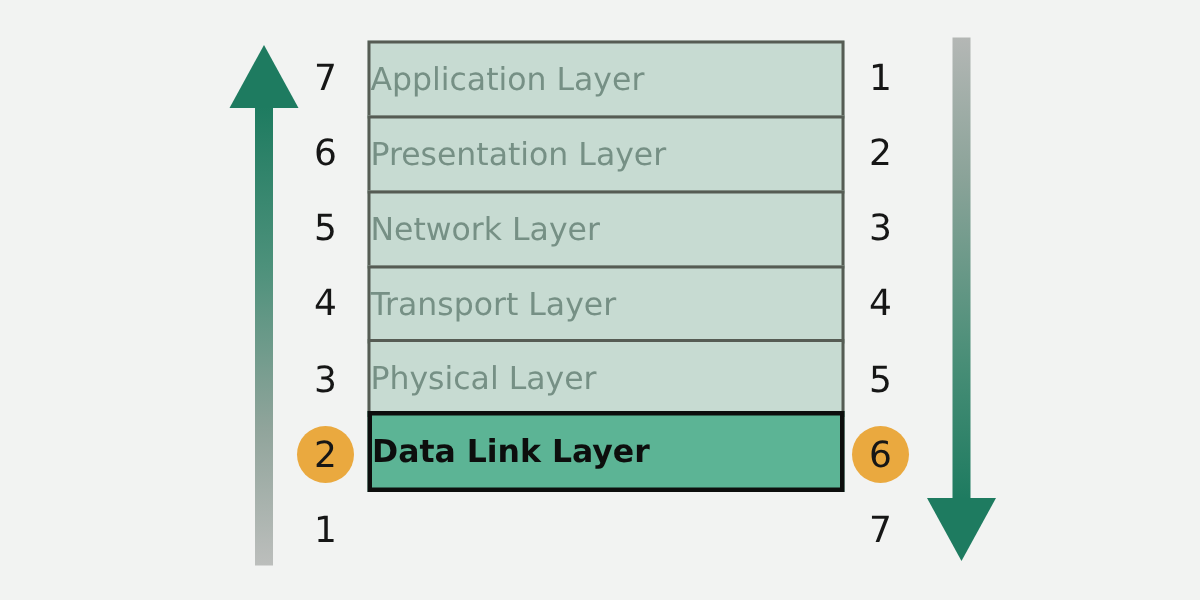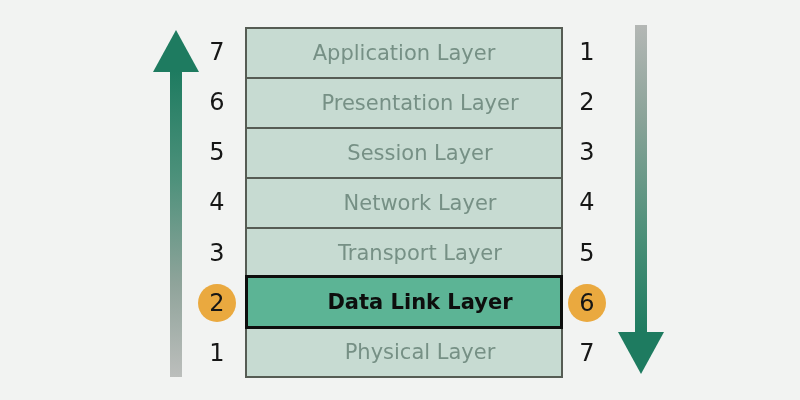--- a/index.html
+++ b/index.html
@@ -22,27 +22,27 @@
     top: 27px;
     width: 318px;
   }
   .row {
     box-sizing: border-box;
     height: 52px;
     border: 2px solid #565c54;
     background: #c7dbd2;
     display: flex;
     align-items: center;
-    justify-content: center;
+    justify-content: flex-start;
     font-size: 21px;
     color: #769085;
     position: relative;
     z-index: 1;
   }
-  .row + .row { margin-top: -2px; padding-left: 32px; }
+  .row + .row { margin-top: -2px; }
   .row.highlight {
     height: 54px;
     border: 3px solid #0d0e0d;
     background: #5cb495;
     color: #0d0e0d;
     font-weight: bold;
     font-size: 21px;
     margin-top: -4px;
     z-index: 2;
   }
@@ -151,34 +151,31 @@
   </div>
 
   <div class="stack">
     <div class="row">
         <span>Application Layer</span>
       </div>
     <div class="row">
         <span>Presentation Layer</span>
       </div>
     <div class="row">
-        <span>Session Layer</span>
-      </div>
-    <div class="row">
         <span>Network Layer</span>
       </div>
     <div class="row">
         <span>Transport Layer</span>
+      </div>
+    <div class="row after-highlight">
+        <span>Physical Layer</span>
       </div>
     <div class="row highlight">
         <span>Data Link Layer</span>
       </div>
-    <div class="row after-highlight">
-        <span>Physical Layer</span>
-      </div>
   </div>
 
   <div class="numcol right">
     <div class="numcell">
         <span>1</span>
       </div>
     <div class="numcell">
         <span>2</span>
       </div>
     <div class="numcell">

